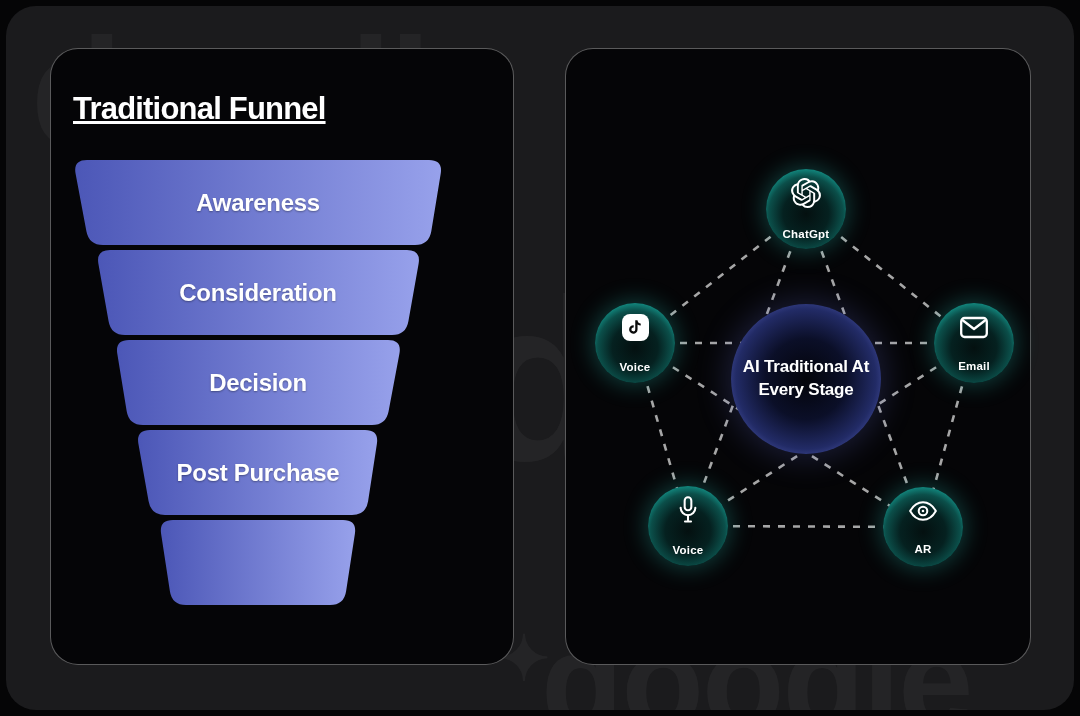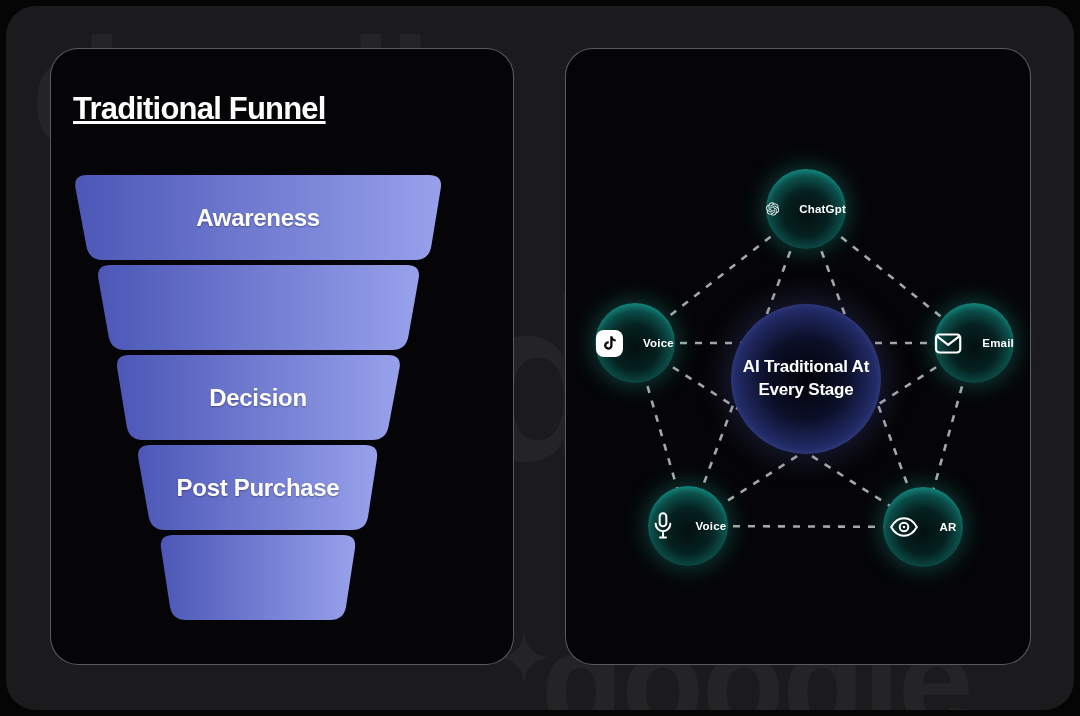--- a/index.html
+++ b/index.html
@@ -20,38 +20,38 @@
   .panel{position:absolute;top:42px;height:617px;background:#050507;
          border:1px solid rgba(255,255,255,0.34);border-radius:28px;}
   .panel-left{left:44px;width:464px;}
   .panel-right{left:559px;width:466px;}
   .panel-title{position:absolute;top:42px;color:#ffffff;font-size:31px;font-weight:700;
                letter-spacing:-0.8px;text-decoration:underline;}
   .panel-left .panel-title{left:22px;}
   .panel-right .panel-title{left:25px;}
 
   
-  .funnel-area{position:absolute;left:0;top:126px;width:464px;height:450px;}
+  .funnel-area{position:absolute;left:0;top:111px;width:464px;height:450px;}
   .funnel-area svg{position:absolute;left:0;top:0;}
   .stage-label{position:absolute;left:0;width:414px;height:85px;display:flex;
                align-items:center;justify-content:center;color:#ffffff;font-size:24px;
                font-weight:600;letter-spacing:-0.3px;text-shadow:0 1px 2px rgba(0,0,0,.35);}
 
   
   .links{position:absolute;left:0;top:0;}
   .center-circle{position:absolute;left:165px;top:255px;width:150px;height:150px;border-radius:50%;
       background:radial-gradient(circle at 50% 50%,#03040a 0%,#0b0f28 38%,#222b66 66%,#5560b8 87%,#8f9af0 98%,#6972cc 100%);
       box-shadow:0 0 30px 6px rgba(100,110,210,0.22);
       display:flex;flex-direction:column;align-items:center;justify-content:center;}
   .center-circle span{color:#fff;font-size:17px;font-weight:700;line-height:1.35;letter-spacing:-0.2px;}
 
   .node{position:absolute;width:80px;height:80px;border-radius:50%;
       background:radial-gradient(circle at 50% 56%,#041010 0%,#052120 38%,#0b4f4a 62%,#17afa3 84%,#36e2d2 96%,#2bc9ba 100%);
       box-shadow:0 0 22px 3px rgba(46,217,201,0.26);
-      display:flex;flex-direction:row;align-items:center;justify-content:center;gap:20px;}
+      display:flex;flex-direction:column;align-items:center;justify-content:center;gap:20px;}
   .node .label{color:#fff;font-size:11.5px;font-weight:700;letter-spacing:0.2px;}
   .node-chatgpt{left:200px;top:120px;}
   .node-tiktok{left:29px;top:254px;}
   .node-email{left:368px;top:254px;}
   .node-voice{left:82px;top:437px;}
   .node-ar{left:317px;top:438px;}
 
   .tiktok-chip{width:27px;height:27px;border-radius:8px;background:#ffffff;
                display:flex;align-items:center;justify-content:center;}
 </style>
@@ -76,20 +76,21 @@
             <stop offset="1" stop-color="#97a1eb"></stop>
           </linearGradient>
         </defs>
       <path d="M 36.0 0.0 L 378.0 0.0 Q 392.0 0.0 389.7 13.8 L 380.3 71.2 Q 378.0 85.0 364.0 85.0 L 52.0 85.0 Q 38.0 85.0 35.4 71.2 L 24.6 13.8 Q 22.0 0.0 36.0 0.0 Z" fill="url(#fg)"></path>
           <path d="M 59.0 90.0 L 356.0 90.0 Q 370.0 90.0 367.6 103.8 L 357.4 161.2 Q 355.0 175.0 341.0 175.0 L 74.0 175.0 Q 60.0 175.0 57.6 161.2 L 47.4 103.8 Q 45.0 90.0 59.0 90.0 Z" fill="url(#fg)"></path>
           <path d="M 78.0 180.0 L 337.0 180.0 Q 351.0 180.0 348.4 193.8 L 337.6 251.2 Q 335.0 265.0 321.0 265.0 L 92.0 265.0 Q 78.0 265.0 75.7 251.2 L 66.3 193.8 Q 64.0 180.0 78.0 180.0 Z" fill="url(#fg)"></path>
           <path d="M 99.0 270.0 L 314.0 270.0 Q 328.0 270.0 325.9 283.8 L 317.1 341.2 Q 315.0 355.0 301.0 355.0 L 114.0 355.0 Q 100.0 355.0 97.6 341.2 L 87.4 283.8 Q 85.0 270.0 99.0 270.0 Z" fill="url(#fg)"></path>
           <path d="M 122.0 360.0 L 292.0 360.0 Q 306.0 360.0 303.9 373.8 L 295.1 431.2 Q 293.0 445.0 279.0 445.0 L 135.0 445.0 Q 121.0 445.0 118.9 431.2 L 110.1 373.8 Q 108.0 360.0 122.0 360.0 Z" fill="url(#fg)"></path>
         </svg>
       <div class="stage-label" style="top:0">Awareness</div>
+      <div class="stage-label" style="top:90px">Consideration</div>
       <div class="stage-label" style="top:270px">Post Purchase</div>
       <div class="stage-label" style="top:180px">Decision</div>
     </div>
   </div>
 
   <div class="panel panel-right">
 
     <svg id="links-svg" class="links" width="466" height="617" viewBox="0 0 466 617">
         <line x1="240" y1="160" x2="69" y2="294" stroke="#a6a6a6" stroke-width="2.6" stroke-dasharray="7 8"></line>
         <line x1="240" y1="160" x2="408" y2="294" stroke="#a6a6a6" stroke-width="2.6" stroke-dasharray="7 8"></line>

